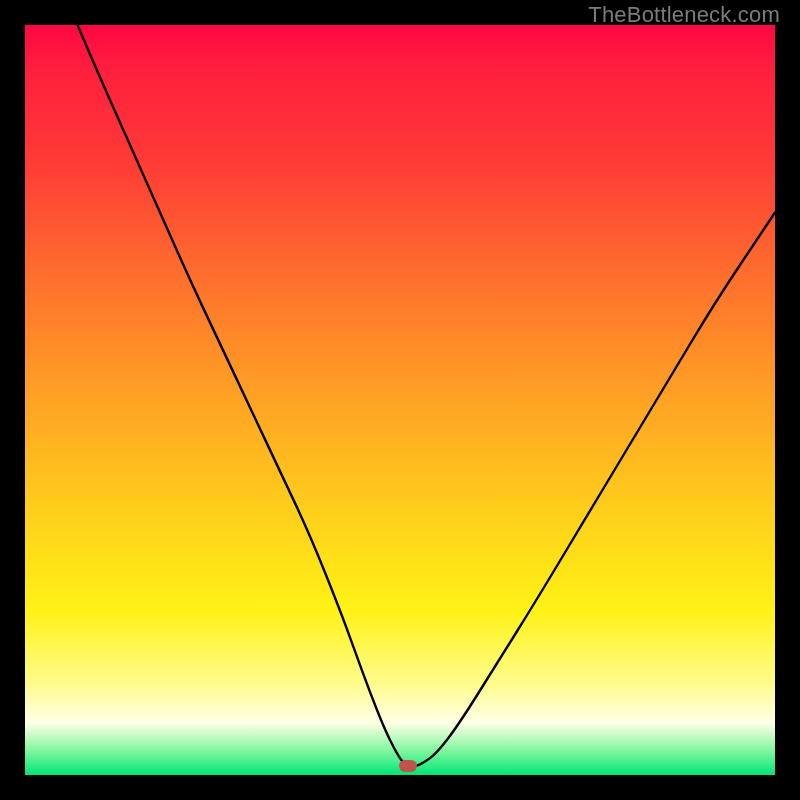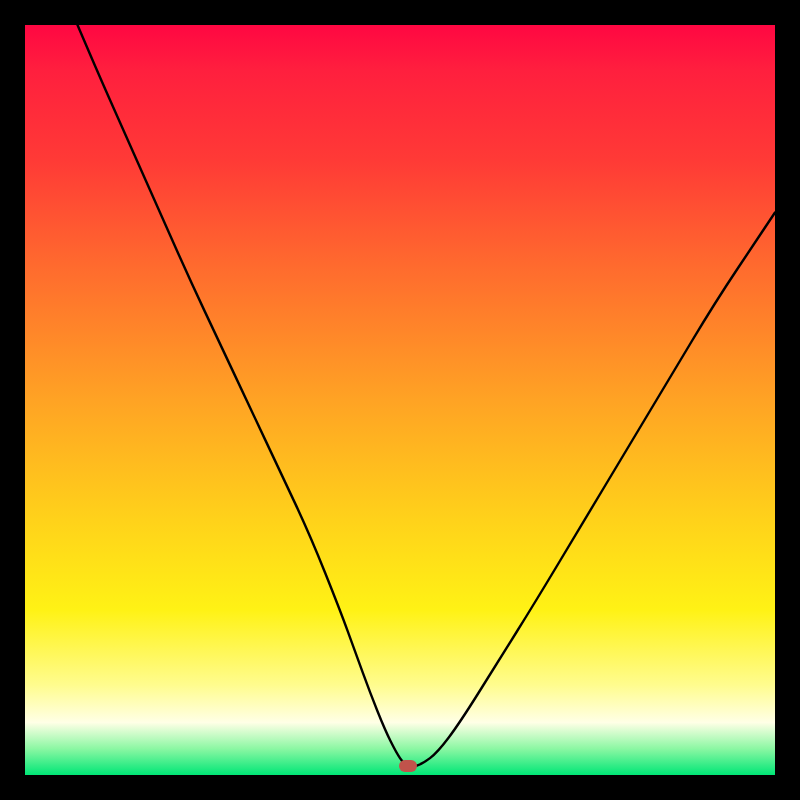--- a/index.html
+++ b/index.html
@@ -72,20 +72,21 @@
     border-radius: 6px;
     background: #c1534b;
     transform: translate(-50%, -50%);
   }
 </style>
 </head>
 <body>
 
 <div class="frame">
 
+  <div class="watermark">TheBottleneck.com</div>
 
   <div class="plot">
     <div class="bg-gradient"></div>
 
     <svg class="curve" viewBox="0 0 750 750" preserveAspectRatio="none">
       <path id="curve-path" d="M 52.50 0.00 Q 52.50 0.00 63.75 26.25 Q 75.00 52.50 90.00 86.25 Q 105.00 120.00 120.00 153.75 Q 135.00 187.50 150.00 221.25 Q 165.00 255.00 180.00 286.88 Q 195.00 318.75 210.00 350.63 Q 225.00 382.50 240.00 414.38 Q 255.00 446.25 270.00 478.13 Q 285.00 510.00 300.00 547.50 Q 315.00 585.00 322.50 605.63 Q 330.00 626.25 337.50 646.88 Q 345.00 667.50 352.50 686.25 Q 360.00 705.00 365.63 716.25 Q 371.25 727.50 375.00 733.13 Q 378.75 738.75 382.50 740.63 Q 386.25 742.50 391.88 740.63 Q 397.50 738.75 405.00 733.13 Q 412.50 727.50 423.75 712.50 Q 435.00 697.50 453.75 667.50 Q 472.50 637.50 491.25 607.50 Q 510.00 577.50 532.50 540.00 Q 555.00 502.50 577.50 465.00 Q 600.00 427.50 622.50 390.00 Q 645.00 352.50 667.50 315.00 Q 690.00 277.50 712.50 243.75 Q 735.00 210.00 742.50 198.75 T 750.00 187.50" fill="none" stroke="#000" stroke-width="2.4" stroke-linecap="round" stroke-linejoin="round"></path>
     </svg>
 
     <div id="marker" class="marker" style="left: 382.5px; top: 741px;"></div>
   </div>

